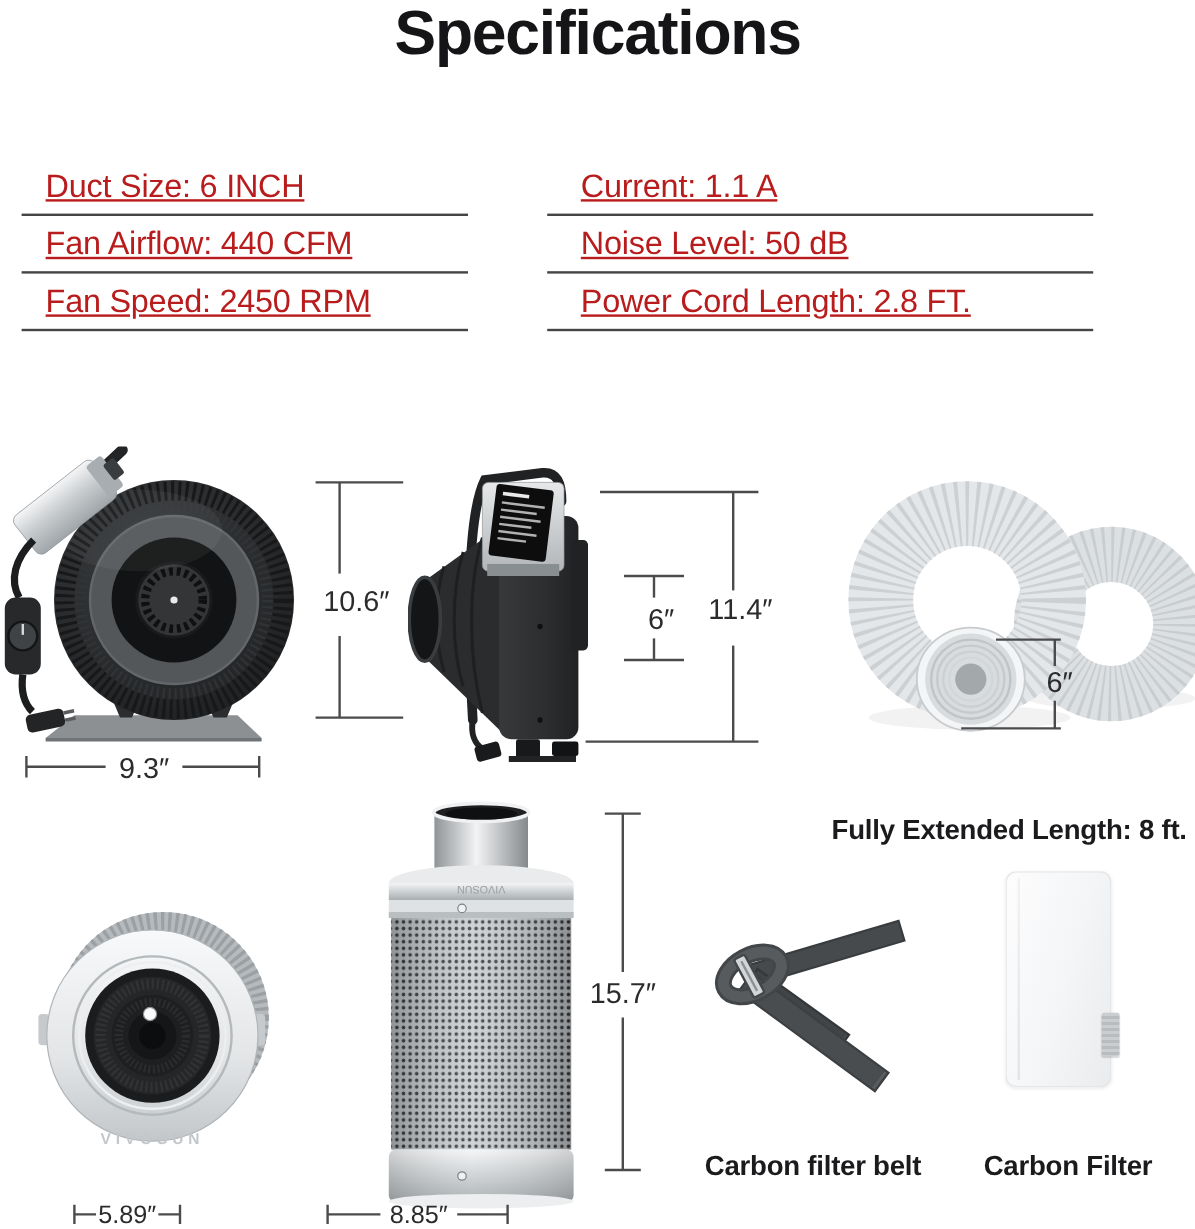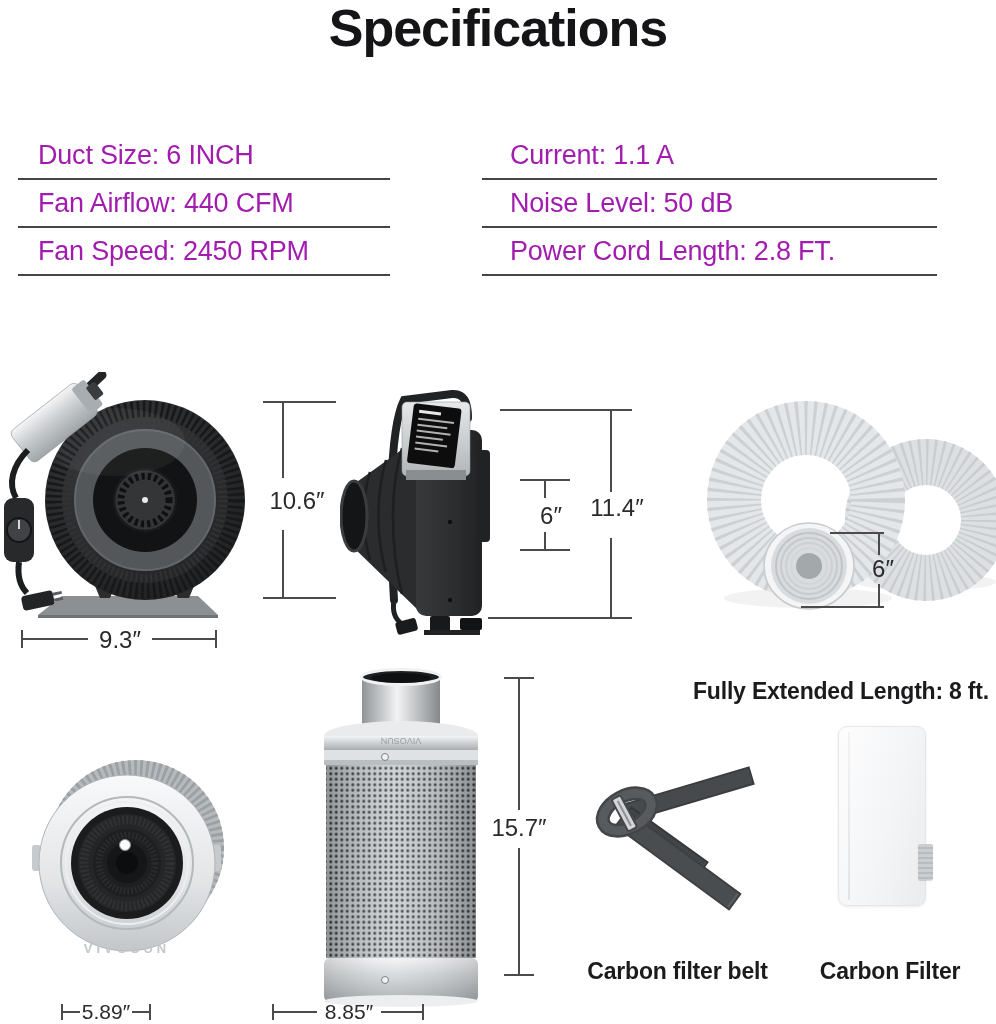--- a/index.html
+++ b/index.html
@@ -8,25 +8,25 @@
     background:#ffffff;overflow:hidden;
     font-family:"Liberation Sans","DejaVu Sans",sans-serif;color:#1c1c1e;
   }
   .abs{position:absolute;}
   .title{
     left:0;top:0;width:996px;text-align:center;
     font-size:52px;font-weight:700;letter-spacing:-1px;line-height:1.08;color:#151517;
   }
   .spec-col{top:132px;}
   .spec-col.left{left:18px;width:372px;}
-  .spec-col.right{left:482px;width:455px;}
+  .spec-col.right{left:456px;width:455px;}
   .spec-row{
     height:46px;display:flex;align-items:center;
     border-bottom:2px solid #454547;
-    font-size:27px;color:#a21caf;letter-spacing:-0.2px;white-space:nowrap;
+    font-size:27px;color:#b91c1c;letter-spacing:-0.2px;white-space:nowrap;text-decoration:underline;
   }
   .spec-col.left .spec-row{padding-left:20px;}
   .spec-col.right .spec-row{padding-left:28px;}
   .caption{
     font-size:23px;font-weight:600;color:#1b1b1d;text-align:center;letter-spacing:-0.2px;
   }
   svg text{font-family:"Liberation Sans","DejaVu Sans",sans-serif;}
   .dimtxt{font-size:24px;fill:#2b2b2d;}
   .dimtxt-sm{font-size:21px;fill:#2b2b2d;}
   .prefilter{

